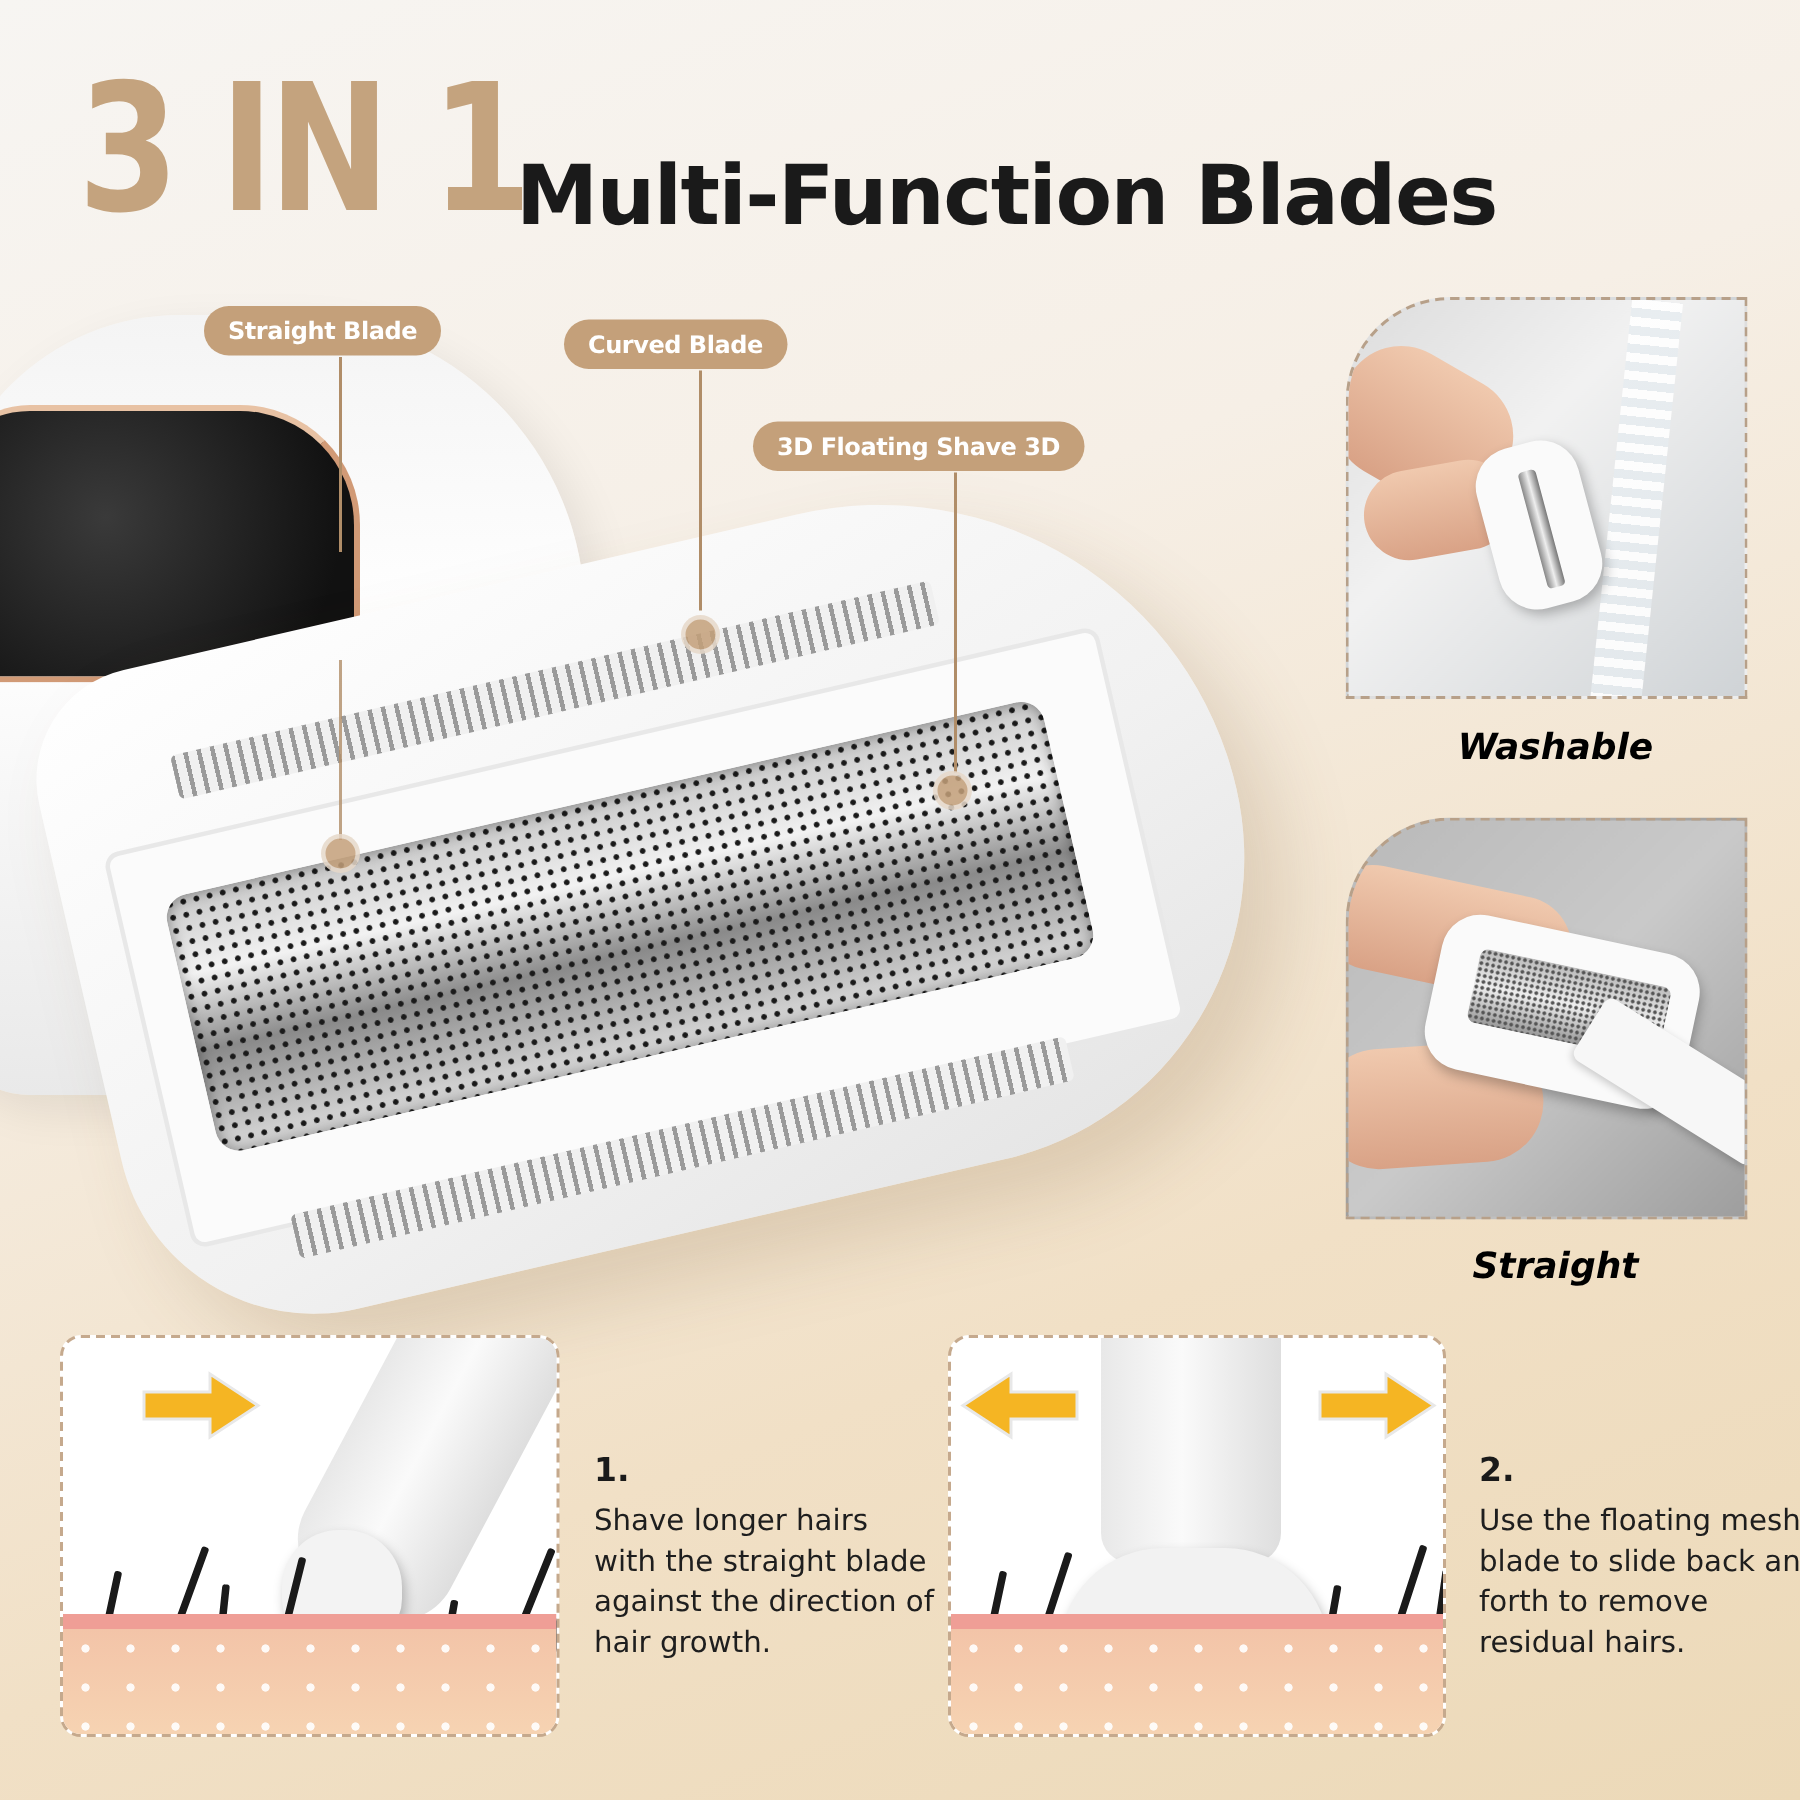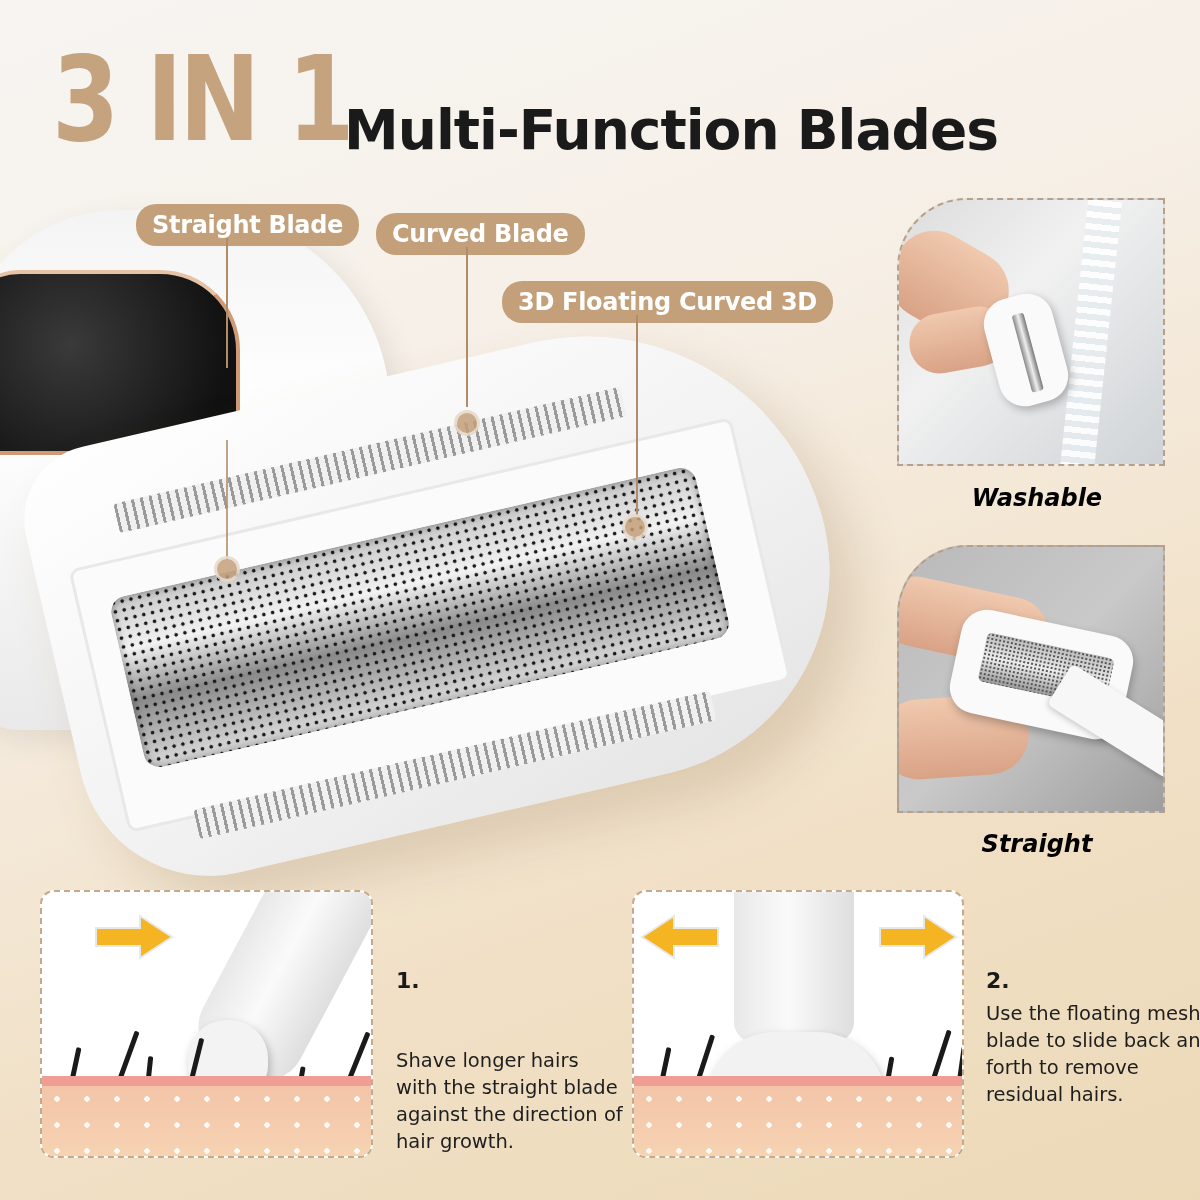--- a/index.html
+++ b/index.html
@@ -62,21 +62,21 @@
     position: absolute; height: 30px;
     background: repeating-linear-gradient(90deg, #9a9a9a 0 3px, #f0f0f0 3px 9px);
     border-radius: 4px; transform: rotate(-13deg);
   }
   .comb.top { left: 110px; top: 255px; width: 520px; }
   .comb.bottom { left: 190px; top: 560px; width: 530px; }
 
   .label {
     position: absolute; background: #c4a07a; color: #fff;
     font-family: "DejaVu Sans", sans-serif; font-weight: bold;
-    font-size: 24px; border-radius: 20px; padding: 7px 16px; white-space: nowrap;
+    font-size: 16px; border-radius: 20px; padding: 7px 16px; white-space: nowrap;
     letter-spacing: -0.3px;
   }
   .leader { position: absolute; width: 2px; background: #b08d68; }
   .dot {
     position: absolute; width: 26px; height: 26px; border-radius: 50%;
     background: #c4a07a; opacity: 0.85;
     border: 3px solid rgba(255,255,255,0.6);
   }
 
   
@@ -158,21 +158,21 @@
 
 <div class="label" style="left:136px; top:204px;">Straight Blade</div>
 <div class="leader" style="left:226px; top:238px; height:130px;"></div>
 <div class="leader" style="left:226px; top:440px; height:120px; opacity:0.8;"></div>
 <div class="dot" style="left:214px; top:556px;"></div>
 
 <div class="label" style="left:376px; top:213px;">Curved Blade</div>
 <div class="leader" style="left:466px; top:247px; height:160px;"></div>
 <div class="dot" style="left:454px; top:410px;"></div>
 
-<div class="label" style="left:502px; top:281px;">3D Floating Curved 3D</div>
+<div class="label" style="left:502px; top:281px;">3D Floating Shave 3D</div>
 <div class="leader" style="left:636px; top:315px; height:200px;"></div>
 <div class="dot" style="left:622px; top:514px;"></div>
 
 <div class="side-card wash">
   <div class="water"></div>
   <div class="finger" style="left:-10px; top:40px; width:120px; height:90px; transform:rotate(30deg);"></div>
   <div class="finger" style="left:10px; top:110px; width:100px; height:60px; transform:rotate(-10deg);"></div>
   <div class="mini-head" style="left:92px; top:95px; width:70px; height:110px; transform:rotate(-15deg);">
     <div style="position:absolute; left:30px; top:18px; width:12px; height:80px; background:linear-gradient(90deg,#888,#eee,#777); border-radius:3px;"></div>
   </div>
@@ -199,21 +199,21 @@
   <div class="hair" style="left:62px; height:90px; transform:rotate(20deg);"></div>
   <div class="hair" style="left:100px; height:60px; transform:rotate(6deg);"></div>
   <div class="hair" style="left:138px; height:80px; transform:rotate(14deg);"></div>
   <div class="hair" style="left:182px; height:30px;"></div>
   <div class="hair" style="left:250px; height:50px; transform:rotate(10deg);"></div>
   <div class="hair" style="left:290px; height:90px; transform:rotate(22deg);"></div>
   <div class="hair" style="left:320px; height:70px; transform:rotate(14deg);"></div>
   <div class="skin"></div>
 </div>
 <div class="step-num" style="left:396px; top:968px;">1.</div>
-<div class="step-text" style="left:396px; top:1000px;margin-top:47px;">Shave longer hairs with the straight blade against the direction of hair growth.</div>
+<div class="step-text" style="left:396px; top:1000px;">Shave longer hairs with the straight blade against the direction of hair growth.</div>
 
 <div class="step-card s2">
   <svg class="arrow" style="left:6px; top:22px;" viewBox="0 0 80 46">
     <polygon points="78,14 34,14 34,2 2,23 34,44 34,32 78,32" fill="#f5b523" stroke="#e8e8e8" stroke-width="2"></polygon>
   </svg>
   <svg class="arrow" style="left:244px; top:22px;" viewBox="0 0 80 46">
     <polygon points="2,14 46,14 46,2 78,23 46,44 46,32 2,32" fill="#f5b523" stroke="#e8e8e8" stroke-width="2"></polygon>
   </svg>
   <div class="device-white" style="left:100px; top:0; width:120px; height:150px; border-radius:0 0 20px 20px;"></div>
   <div class="mini-head" style="left:72px; top:140px; width:180px; height:80px; border-radius:90px 90px 14px 14px; background:#f2f2f2;"></div>

